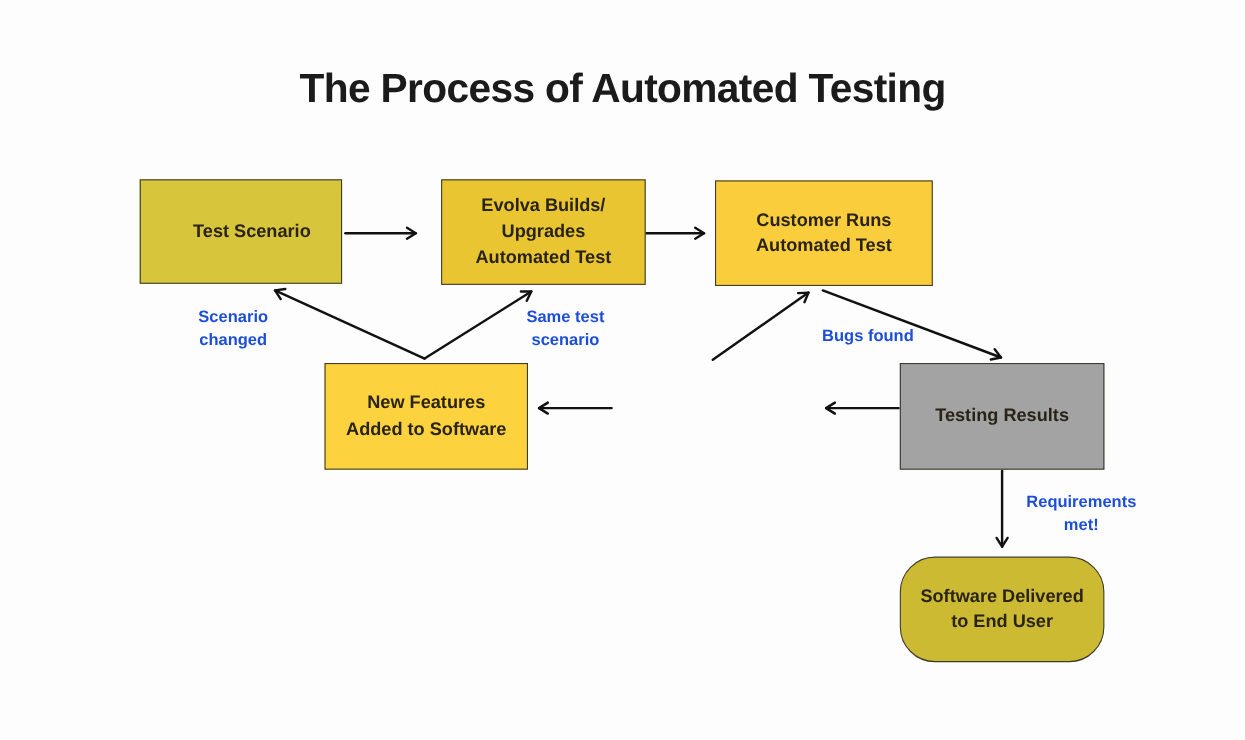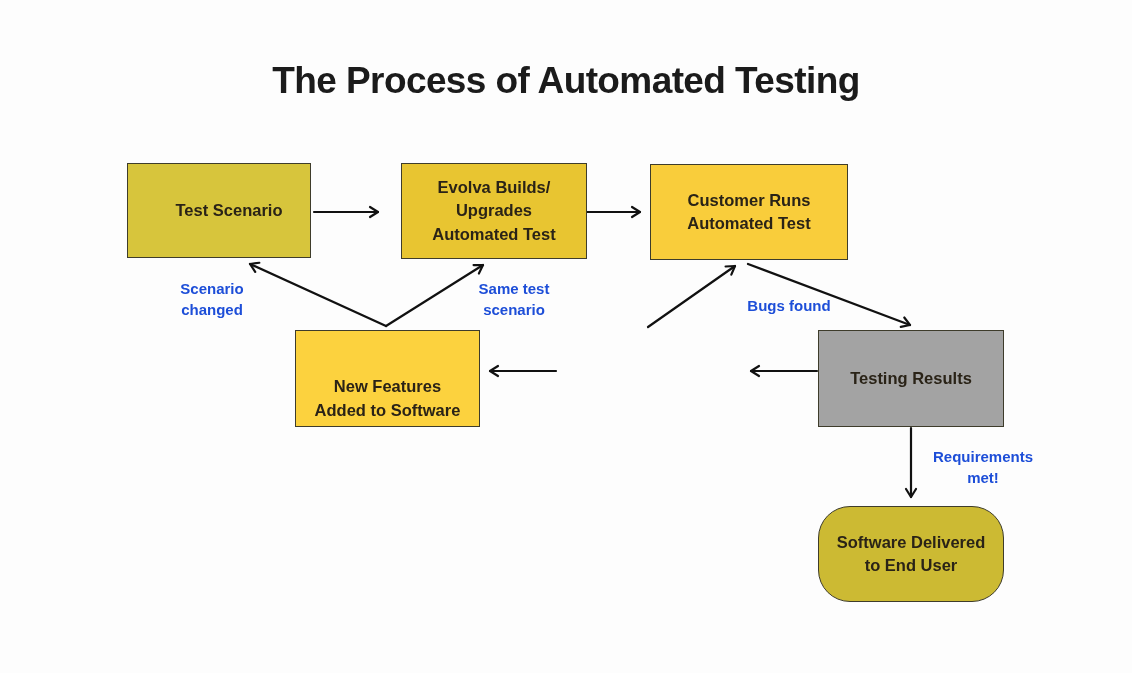--- a/index.html
+++ b/index.html
@@ -107,21 +107,21 @@
     <div class="node-label">Evolva Builds/
 Upgrades
 Automated Test</div>
   </div>
 
   <div class="node" id="node-customer-runs" style="background: rgb(249, 205, 59);">
     <div class="node-label">Customer Runs
 Automated Test</div>
   </div>
 
-  <div class="node" id="node-new-features" style="background: rgb(252, 210, 62); align-items: flex-end;">
+  <div class="node" id="node-new-features" style="background: rgb(252, 210, 62);">
     <div class="node-label">New Features
 Added to Software</div>
   </div>
 
 
   <div class="node" id="node-testing-results" style="background: #a3a3a3;">
     <div class="node-label">Testing Results</div>
   </div>
 
   <div class="node" id="node-software-delivered" style="background: rgb(204, 186, 51); border-radius: 32px;">

